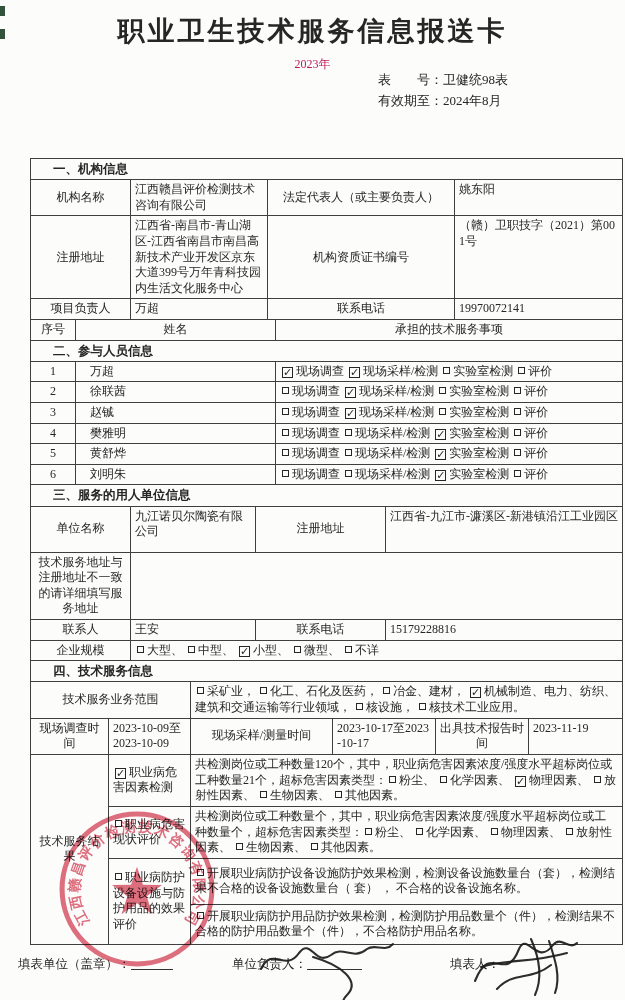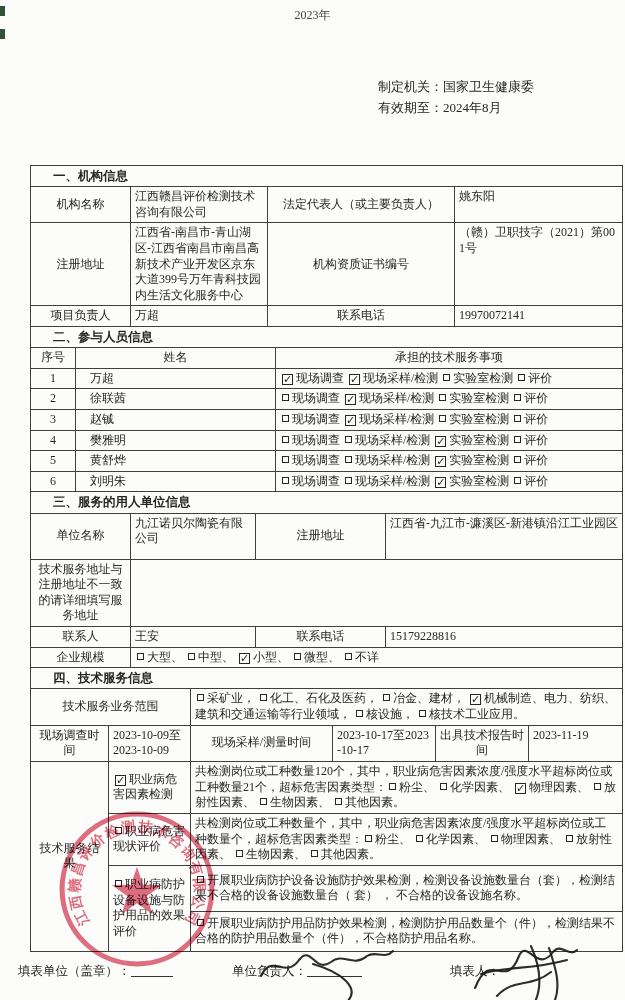--- a/index.html
+++ b/index.html
@@ -4,21 +4,21 @@
 <style>
   :root{ --ink:#262626; --line:#3f3f3f; --seal:#d94f63; --hand:#1b1b1b; }
   *{box-sizing:border-box; margin:0; padding:0;}
   body{background:#e8e8e8; font-family:"Liberation Serif","DejaVu Serif",serif;}
   .page{position:relative; width:625px; height:1000px; background:#fcfcfb; color:var(--ink);
         margin:0 auto; overflow:hidden; font-size:12px;}
   .edge-mark{position:absolute; left:0; width:5px; height:10px; background:#33523a;}
   
   .hdr{position:relative; height:158px;}
   .doc-title{text-align:center; padding-top:13px; font-size:27px; font-weight:bold; letter-spacing:3px;}
-  .doc-year{text-align:center; font-size:12px; margin-top:7px; color:#404040;}
+  .doc-year{text-align:center; font-size:12px; margin-top:7px; color:#be185d;}
   .meta{position:absolute; left:378px; top:70px; font-size:13px; line-height:1.6;}
   .meta .lab{display:inline-block;}
   .code-line{position:absolute; left:40px; top:139px; font-size:13px; letter-spacing:.5px;}
   .code-line .code{font-family:"Liberation Serif","DejaVu Serif",serif; margin-left:6px;}
   
   .form-tables{margin-left:30px; width:592px;}
   table{border-collapse:collapse; table-layout:fixed; width:592px;}
   table + table{margin-top:-1px;}
   td{border:1px solid var(--line); padding:2px 4px; line-height:1.3; vertical-align:middle;
      word-break:break-all; overflow:hidden;}
@@ -46,23 +46,24 @@
   .sig path{fill:none; stroke:var(--hand); stroke-width:2.1; stroke-linecap:round; stroke-linejoin:round; opacity:.92;}
 </style>
 </head>
 <body style="--ink: #262626; --line: #3f3f3f; --seal: #d94f63; --hand: #1b1b1b;">
 
 <div class="page">
   <div class="edge-mark" style="top:6px"></div>
   <div class="edge-mark" style="top:29px"></div>
 
   <div class="hdr">
+    <div class="doc-title">职业卫生技术服务信息报送卡</div>
     <div class="doc-year">2023年</div>
     <div class="meta">
-      <div><span class="lab">制定机关：</span><span>国家卫生健康委</span></div>
+      <div><span class="lab">表　　号：</span><span>卫健统98表</span></div>
       <div><span class="lab">有效期至：</span><span>2024年8月</span></div>
     </div>
   </div>
 
   <div class="form-tables">
 
     <table>
       <colgroup>
           <col style="width:100px">
           <col style="width:137px">
@@ -94,28 +95,28 @@
     </tbody>
       </table>
 
     <table>
       <colgroup>
           <col style="width:45px">
           <col style="width:200px">
           <col style="width:347px">
         </colgroup>
       <tbody>
-          <tr>
-            <td colspan="3" class="sec-title">二、参与人员信息</td>
-          </tr>
-      <tr style="height:17px">
+          <tr style="height:17px">
         <td class="ctr">序号</td>
         <td class="ctr">姓名</td>
         <td class="ctr">承担的技术服务事项</td>
       </tr>
+      <tr>
+            <td colspan="3" class="sec-title">二、参与人员信息</td>
+          </tr>
       <tr style="height:17px">
         <td class="ctr">1</td>
         <td class="val" style="padding-left:14px">万超</td>
         <td class="val"><span class="cb on">✓</span><span>现场调查</span> <span class="cb on">✓</span><span>现场采样/检测</span> <span class="cb"></span><span>实验室检测</span> <span class="cb"></span><span>评价</span></td>
       </tr>
       <tr style="height:17px">
         <td class="ctr">2</td>
         <td class="val" style="padding-left:14px">徐联茜</td>
         <td class="val"><span class="cb"></span><span>现场调查</span> <span class="cb on">✓</span><span>现场采样/检测</span> <span class="cb"></span><span>实验室检测</span> <span class="cb"></span><span>评价</span></td>
       </tr>

